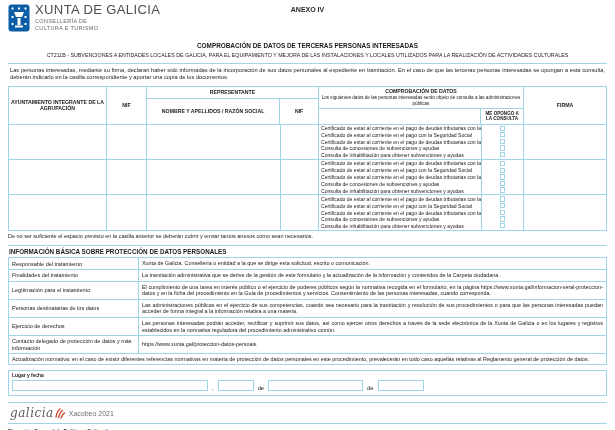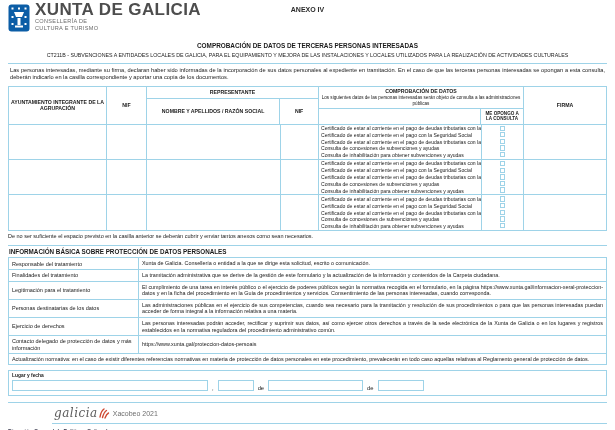--- a/index.html
+++ b/index.html
@@ -4,21 +4,21 @@
 <style>
   * { box-sizing: border-box; margin: 0; padding: 0; }
   html,body { background:#ffffff; }
   body { font-family:"Liberation Sans", sans-serif; color:#1a1a1a; }
   .page { position:relative; width:615px; height:430px; background:#fff; padding:4px 8px; overflow:hidden; }
 
   
   .hdr { position:relative; height:36px; }
   .brand { display:flex; gap:5px; align-items:flex-start; }
   .crest { width:22px; height:28px; }
-  .brand-text .brand-name { font-size:17px; font-weight:bold; color:#4d4d4d; letter-spacing:0.4px; line-height:12px; }
+  .brand-text .brand-name { font-size:13px; font-weight:normal; color:#4d4d4d; letter-spacing:0.4px; line-height:12px; }
   .brand-text .brand-dept { font-size:5.6px; color:#6b6b6b; letter-spacing:0.3px; line-height:6.5px; margin-top:2px; text-transform:uppercase; }
   .annex { position:absolute; top:2px; left:50%; transform:translateX(-50%); font-size:7px; font-weight:600; color:#2b2b2b; }
 
   
   .title { text-align:center; font-size:6.4px; font-weight:bold; margin-top:2px; }
   .subtitle { text-align:center; font-size:5.3px; color:#222; margin-top:2.5px; }
 
   
   .intro { border-top:1px solid #9ed3e8; margin-top:5px; padding:3px 2px 2px 2px; font-size:5.7px; line-height:7.5px; text-align:justify; }
 
@@ -70,21 +70,21 @@
   .datebox-label { font-size:4.9px; font-weight:bold; }
   .date-row { display:flex; align-items:flex-end; gap:4px; margin-top:2.5px; font-size:5.8px; }
   .inp { border:1px solid #9ed3e8; background:#fff; height:11px; }
   .inp-place { width:196px; }
   .inp-day { width:36px; }
   .inp-month { width:95px; }
   .inp-year { width:46px; }
 
   
   .footer-rule { border-top:1px solid #9ed3e8; margin-top:6px; }
-  .logo-strip { display:flex; align-items:center; padding:3px 2px; border-bottom:1px solid #9ed3e8;margin-left:44px; }
+  .logo-strip { display:flex; align-items:center; padding:3px 2px; border-bottom:1px solid #9ed3e8; }
   .galicia-logo { font-family:"DejaVu Serif", serif; font-style:italic; font-size:12px; color:#5c5c5c; letter-spacing:0.5px; }
   .xacobeo { display:flex; align-items:center; gap:3px; }
   .xacobeo-text { font-size:7px; color:#6e6e6e; }
   .dept-footer { font-size:5.4px; font-weight:600; color:#3f3f52; margin-top:4px; }
 </style>
 </head>
 <body>
 
 <div class="page">
 

